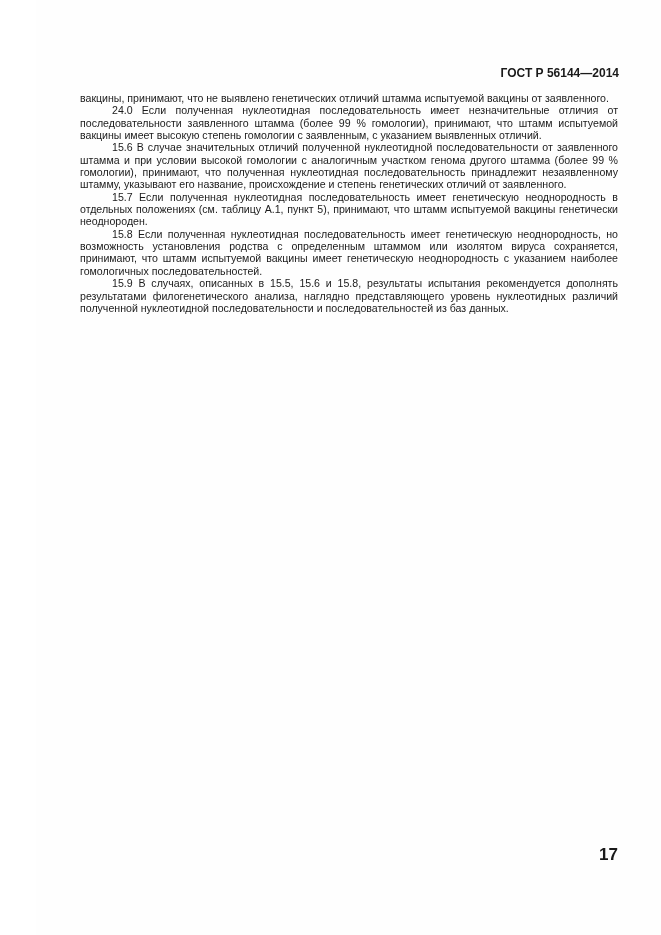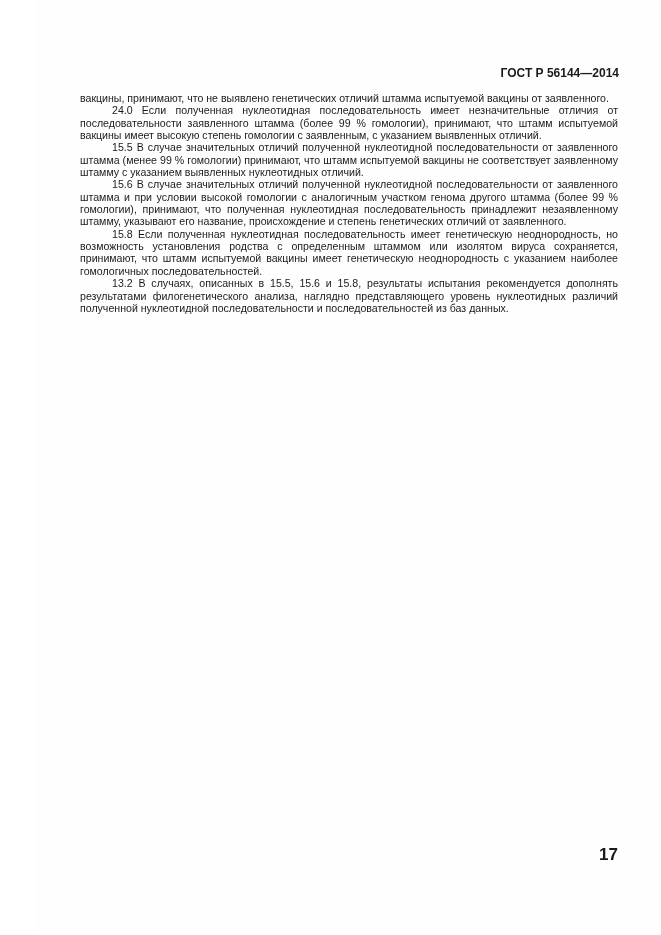--- a/index.html
+++ b/index.html
@@ -57,20 +57,20 @@
   </style>
 </head>
 <body>
 
 <div class="page">
   <div class="header">ГОСТ Р 56144—2014</div>
 
   <div class="body-text">
     <p>вакцины, принимают, что не выявлено генетических отличий штамма испытуемой вакцины от заявленного.</p>
     <p class="indent">24.0 Если полученная нуклеотидная последовательность имеет незначительные отличия от последовательности заявленного штамма (более 99 % гомологии), принимают, что штамм испытуемой вакцины имеет высокую степень гомологии с заявленным, с указанием выявленных отличий.</p>
-    <p class="indent">15.5 В случае значительных отличий полученной нуклеотидной последовательности от заявленного штамма (менее 99 % гомологии) принимают, что штамм испытуемой вакцины не соответствует заявленному штамму с указанием выявленных нуклеотидных отличий.</p>
     <p class="indent">15.6 В случае значительных отличий полученной нуклеотидной последовательности от заявленного штамма и при условии высокой гомологии с аналогичным участком генома другого штамма (более 99 % гомологии), принимают, что полученная нуклеотидная последовательность принадлежит незаявленному штамму, указывают его название, происхождение и степень генетических отличий от заявленного.</p>
+    <p class="indent">15.7 Если полученная нуклеотидная последовательность имеет генетическую неоднородность в отдельных положениях (см. таблицу А.1, пункт 5), принимают, что штамм испытуемой вакцины генетически неоднороден.</p>
     <p class="indent">15.8 Если полученная нуклеотидная последовательность имеет генетическую неоднородность, но возможность установления родства с определенным штаммом или изолятом вируса сохраняется, принимают, что штамм испытуемой вакцины имеет генетическую неоднородность с указанием наиболее гомологичных последовательностей.</p>
-    <p class="indent">13.2 В случаях, описанных в 15.5, 15.6 и 15.8, результаты испытания рекомендуется дополнять результатами филогенетического анализа, наглядно представляющего уровень нуклеотидных различий полученной нуклеотидной последовательности и последовательностей из баз данных.</p>
+    <p class="indent">15.9 В случаях, описанных в 15.5, 15.6 и 15.8, результаты испытания рекомендуется дополнять результатами филогенетического анализа, наглядно представляющего уровень нуклеотидных различий полученной нуклеотидной последовательности и последовательностей из баз данных.</p>
   </div>
 
   <div class="page-number">17</div>
 </div>
 
 </body></html>

